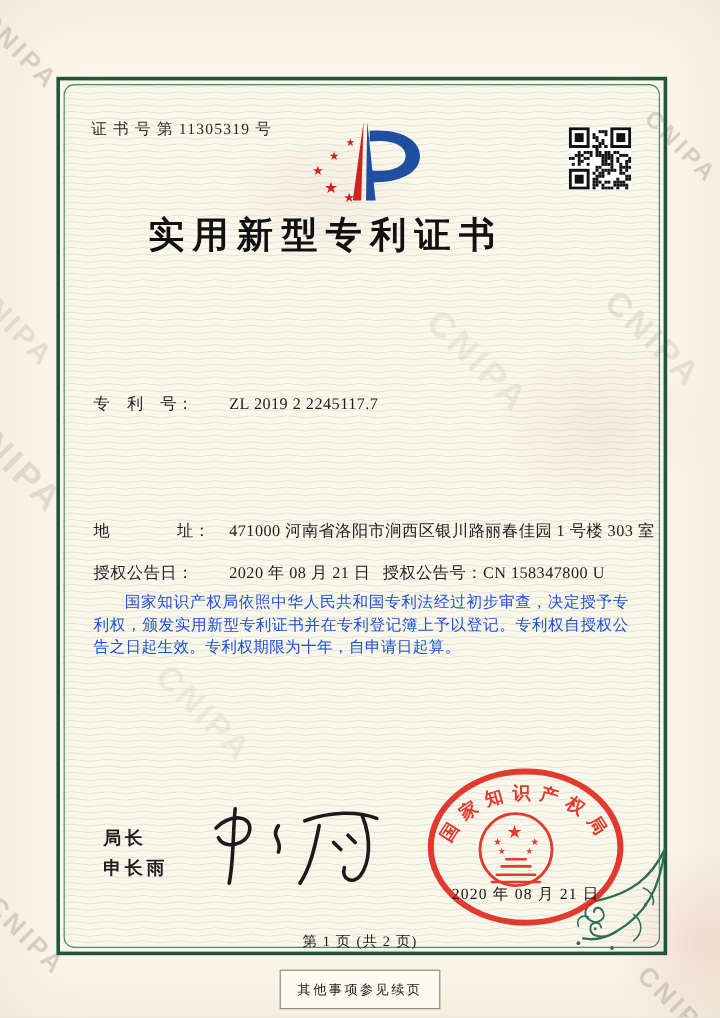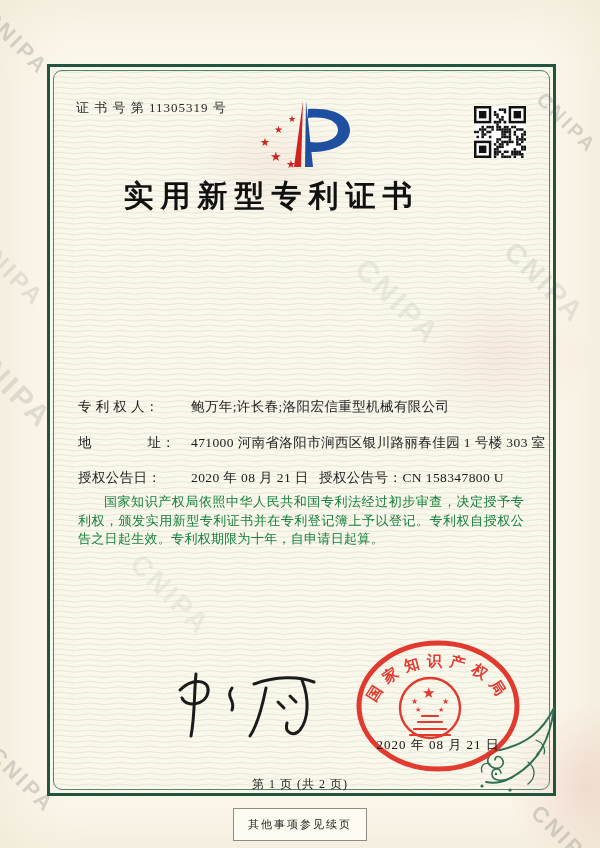--- a/index.html
+++ b/index.html
@@ -60,21 +60,21 @@
     color:#111;
   }
   
   .row { position:absolute; left:78px; width:450px; font-size:13.5px;
          letter-spacing:.4px; white-space:nowrap; }
   .row .label { display:inline-block; width:113px; }
   .row .v-grant { display:inline-block; width:128px; }
   
   .para {
     position:absolute; left:78px; width:446px; font-size:13px;
-    line-height:18.6px; text-indent:2em; letter-spacing:.3px; color:#15803d;
+    line-height:18.6px; text-indent:2em; letter-spacing:.3px; color:#1d4ed8;
     text-align:justify;
   }
   .para1 { top:493px; }
   .para2 { top:549px; }
   
   .issuer { position:absolute; left:86px; top:687px; font-size:15px;
             letter-spacing:3px; font-weight:600; line-height:25px; }
   .signature { position:absolute; left:170px; top:668px; }
   
   .seal { position:absolute; left:352px; top:636px; }
@@ -415,32 +415,36 @@
       <rect x="8" y="6" width="1" height="1" fill="#111"></rect>
       <rect x="6" y="8" width="1" height="1" fill="#111"></rect>
       <rect x="10" y="6" width="1" height="1" fill="#111"></rect>
       <rect x="6" y="10" width="1" height="1" fill="#111"></rect>
       <rect x="12" y="6" width="1" height="1" fill="#111"></rect>
       <rect x="6" y="12" width="1" height="1" fill="#111"></rect>
     </svg>
 
   <div class="title">实用新型专利证书</div>
 
-  <div class="row" style="top:398px">
-    <span class="label">专 利 权 人：</span><span class="value">鲍万年;许长春;洛阳宏信重型机械有限公司</span>
+  <div class="row" style="top:328px">
+    <span class="label">专　利　号：</span><span class="value">ZL 2019 2 2245117.7</span>
   </div>
   <div class="row" style="top:434px">
     <span class="label">地　　　　址：</span><span class="value">471000 河南省洛阳市涧西区银川路丽春佳园 1 号楼 303 室</span>
   </div>
   <div class="row" style="top:469px">
     <span class="label">授权公告日：</span><span class="value v-grant">2020 年 08 月 21 日</span><span>授权公告号：</span><span class="value">CN 158347800 U</span>
   </div>
 
   <div class="para para1">国家知识产权局依照中华人民共和国专利法经过初步审查，决定授予专利权，颁发实用新型专利证书并在专利登记簿上予以登记。专利权自授权公告之日起生效。专利权期限为十年，自申请日起算。</div>
 
+  <div class="issuer">
+    <div>局长</div>
+    <div>申长雨</div>
+  </div>
 
   <svg class="signature" width="150" height="72" viewBox="0 0 150 72">
     <g fill="none" stroke="#1b1b1b" stroke-width="3" stroke-linecap="round">
       <path d="M26 6 C24 24 25 48 21 68"></path>
       <path d="M10 22 C22 10 40 11 38 24 C36 37 16 40 12 30"></path>
       <path d="M62 20 C55 30 66 32 62 42"></path>
       <path d="M84 16 C106 8 128 8 144 14"></path>
       <path d="M96 20 C92 40 88 56 80 68"></path>
       <path d="M132 12 C140 32 138 52 130 62 C124 69 114 65 117 55"></path>
       <path d="M108 34 l6 6"></path>

